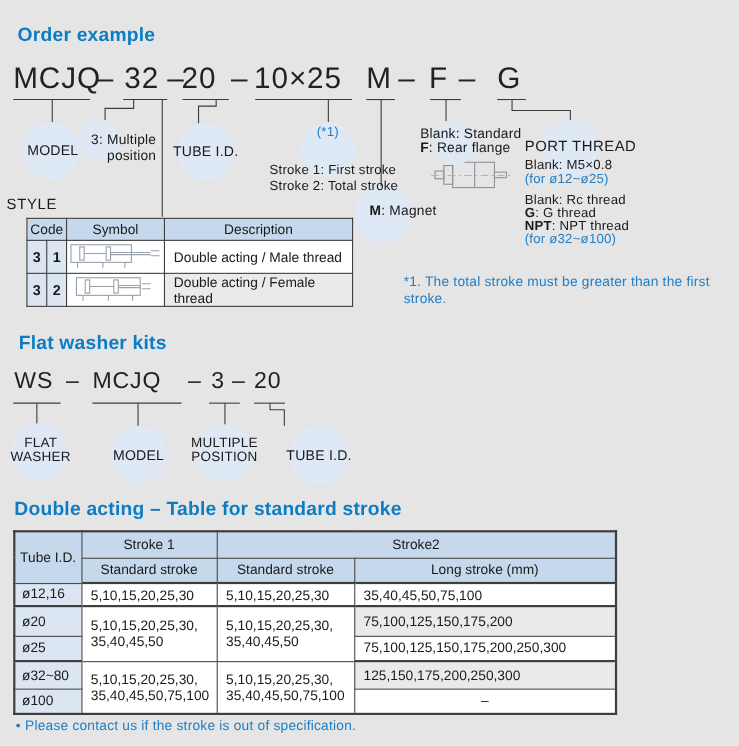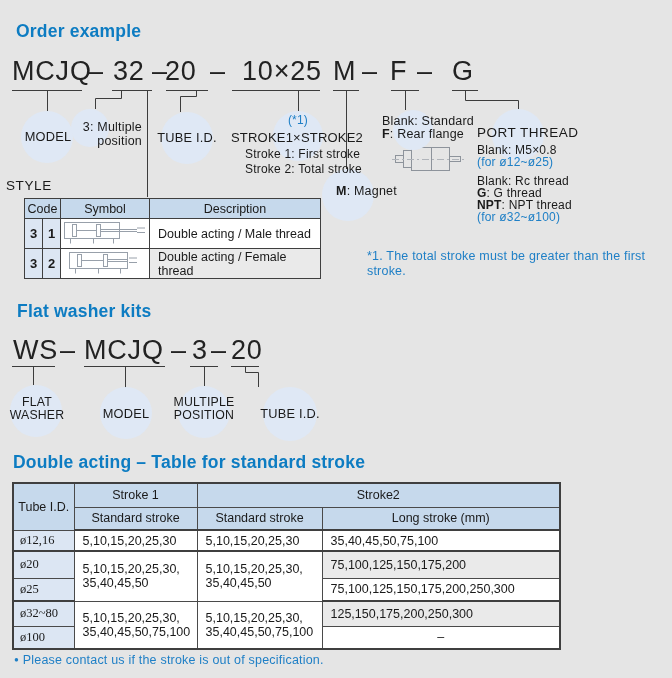--- a/index.html
+++ b/index.html
@@ -1,41 +1,41 @@
 <!DOCTYPE html>
 <html><head>
 <meta charset="utf-8">
 <style>
   * { margin:0; padding:0; box-sizing:border-box; }
   body { background:#fff; font-family:"Liberation Sans", sans-serif; color:#1a1a1a; }
   .page { position:relative; width:672px; height:678px; background:#e5e5e5; overflow:hidden; }
   .heading { position:absolute; color:#0d7cc2; font-weight:bold; font-size:17.5px; letter-spacing:0.2px; }
   .code-seg { position:absolute; top:56px; font-size:27px; color:#222; letter-spacing:0.8px; }
-  .code-seg2 { position:absolute; top:335px; font-size:27px; color:#222; letter-spacing:0.8px; }
+  .code-seg2 { position:absolute; top:335px; font-size:21px; color:#222; letter-spacing:0.8px; }
   .bubble { position:absolute; border-radius:50%; background:#dfe8f5; }
   .lbl { position:absolute; font-size:12.8px; color:#1a1a1a; line-height:15px; letter-spacing:0.2px; }
   .blue { color:#1e7fc6; }
   .center { text-align:center; }
   svg.overlay { position:absolute; left:0; top:0; pointer-events:none; }
   
   table.style-t { position:absolute; left:24px; top:198px; border-collapse:collapse;
                   border:1.5px solid #3f3f3f; font-size:12.5px; }
   table.style-t th, table.style-t td { border:1px solid #3f3f3f; }
   table.style-t th { background:#c6d9ec; font-weight:normal; height:20px; }
   td.codecell { background:#dce6f3; font-weight:bold; font-size:13px; text-align:center; width:18px; }
   td.symcell { width:89px; text-align:center; background:#fff; }
   td.desccell { width:171px; padding-left:8px; background:#fff; }
   td.graycell { background:#eaeaea; }
   table.style-t tr.r { height:30px; }
   
   table.stroke-t { position:absolute; left:12px; top:482px; border-collapse:collapse;
                    border:2px solid #3f3f3f; font-size:12.5px; table-layout:fixed; }
   table.stroke-t th, table.stroke-t td { border:1px solid #4a4a4a; }
   table.stroke-t th { background:#c6d9ec; font-weight:normal; text-align:center; }
-  td.tube { background:#dce6f3; padding-left:6px;font-family:Liberation Serif, serif; }
+  td.tube { background:#dce6f3; padding-left:6px; }
   td.val { padding-left:8px; background:#fff; line-height:14px; }
   td.vgray { background:#eaeaea; }
   tr.sep > th, tr.sep > td { border-bottom:2px solid #3f3f3f; }
   .dash-ctr { text-align:center; padding-left:0 !important; }
 </style>
 </head>
 <body>
 
 <div class="page">
 
@@ -79,21 +79,21 @@
   </svg>
 
   <div class="heading" style="left:16px; top:21px;">Order example</div>
 
   <span class="code-seg" style="left:12px">MCJQ</span>
   <span class="code-seg" style="left:88px">–</span>
   <span class="code-seg" style="left:113px">32</span>
   <span class="code-seg" style="left:152px">–</span>
   <span class="code-seg" style="left:165px">20</span>
   <span class="code-seg" style="left:210px">–</span>
-  <span class="code-seg" style="left:242px">10×25</span>
+  <span class="code-seg" style="left:231px">10×25</span>
   <span class="code-seg" style="left:333px">M</span>
   <span class="code-seg" style="left:362px">–</span>
   <span class="code-seg" style="left:390px">F</span>
   <span class="code-seg" style="left:417px">–</span>
   <span class="code-seg" style="left:452px">G</span>
 
   <div class="bubble" style="left:21px;  top:111px; width:52px; height:52px;"></div>
   <div class="bubble" style="left:71px;  top:109px; width:38px; height:38px;"></div>
   <div class="bubble" style="left:161px; top:112px; width:52px; height:52px;"></div>
   <div class="bubble" style="left:273px; top:111px; width:50px; height:50px;"></div>
@@ -101,21 +101,20 @@
   <div class="bubble" style="left:393px; top:110px; width:40px; height:40px;"></div>
   <div class="bubble" style="left:492px; top:109px; width:52px; height:52px;"></div>
 
   <div class="lbl center" style="left:18px; top:129px; width:60px;">MODEL</div>
   <div class="lbl" style="left:76px; top:121px; width:66px; text-align:right; font-size:12.5px; line-height:13.5px;">
     <div>3: Multiple</div>
     <div>position</div>
   </div>
   <div class="lbl center" style="left:156px; top:130px; width:62px;">TUBE I.D.</div>
   <div class="lbl blue center" style="left:273px; top:113px; width:50px; font-size:12px;">(*1)</div>
-  <div class="lbl" style="left:231px; top:130px; font-size:13px;">STROKE1×STROKE2</div>
   <div class="lbl" style="left:245px; top:147px; font-size:12px; line-height:15px;">
     <div>Stroke 1: First stroke</div>
     <div>Stroke 2: Total stroke</div>
   </div>
   <div class="lbl" style="left:336px; top:184px; font-size:12.5px;"><b>M</b><span>: Magnet</span></div>
   <div class="lbl" style="left:382px; top:115px; font-size:12.5px; line-height:12.5px;">
     <div>Blank: Standard</div>
     <div><b>F</b><span>: Rear flange</span></div>
   </div>
   <div class="lbl" style="left:477px; top:125px; font-size:13.5px; letter-spacing:0.5px;">PORT THREAD</div>

